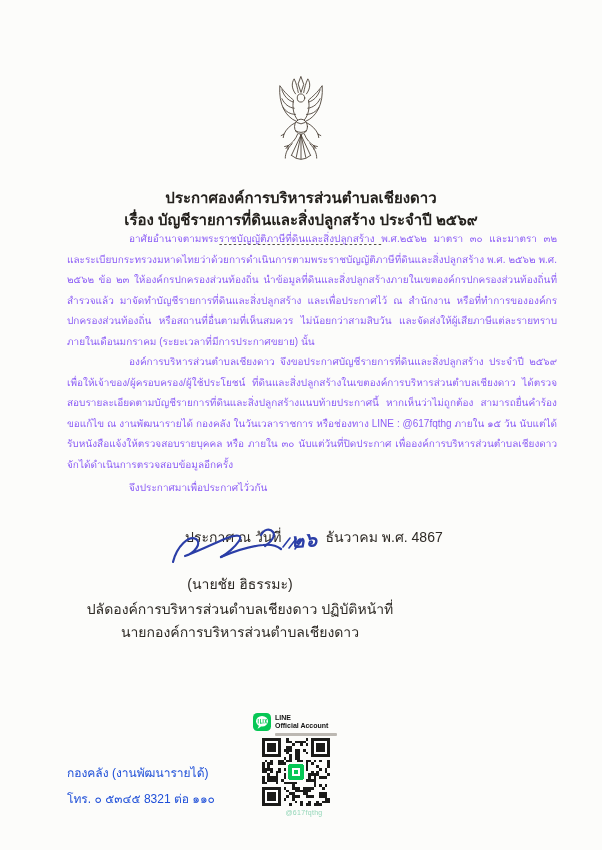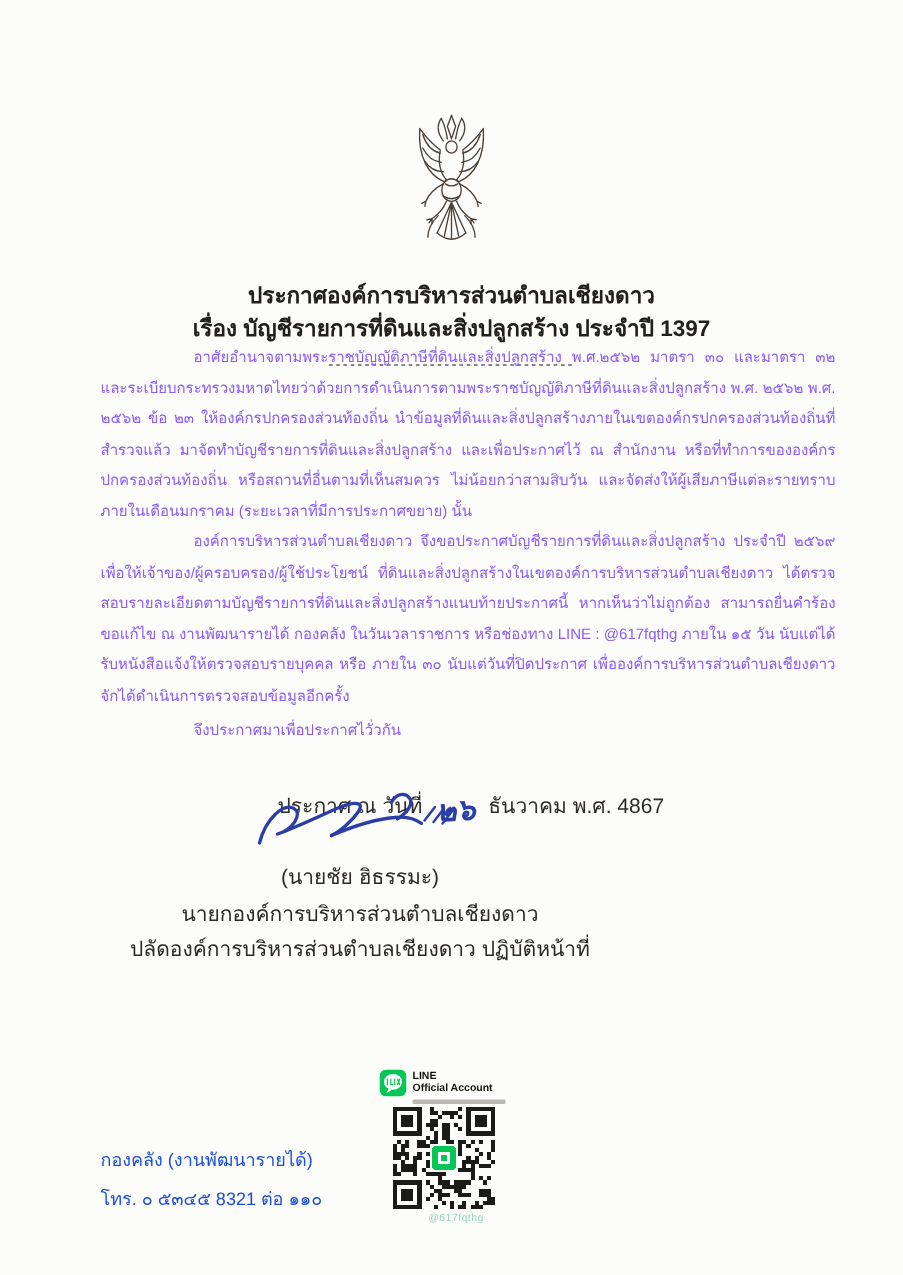--- a/index.html
+++ b/index.html
@@ -78,21 +78,21 @@
       <path d="M55 87 C52 95 47 100 41 104 M41 104 l-5 1 M41 104 l-3 4 M41 104 l0 5"></path>
       <path d="M65 87 C68 95 73 100 79 104 M79 104 l5 1 M79 104 l3 4 M79 104 l0 5"></path>
       <path d="M60 88 L46 118 M60 88 L53 121 M60 88 L60 123 M60 88 L67 121 M60 88 L74 118"></path>
       <path d="M46 118 Q60 130 74 118"></path>
       <path d="M47 101 C40 108 37 115 37 122 M73 101 C80 108 83 115 83 122"></path>
     </svg>
   </div>
 
   <div class="title-block">
     <div class="title-line">ประกาศองค์การบริหารส่วนตำบลเชียงดาว</div>
-    <div class="title-line">เรื่อง บัญชีรายการที่ดินและสิ่งปลูกสร้าง ประจำปี 1397</div>
+    <div class="title-line">เรื่อง บัญชีรายการที่ดินและสิ่งปลูกสร้าง ประจำปี ๒๕๖๙</div>
     <div class="divider">----------------------------------</div>
   </div>
 
   <div class="bodytext">
     <p>อาศัยอำนาจตามพระราชบัญญัติภาษีที่ดินและสิ่งปลูกสร้าง พ.ศ.๒๕๖๒ มาตรา ๓๐ และมาตรา ๓๒ และระเบียบกระทรวงมหาดไทยว่าด้วยการดำเนินการตามพระราชบัญญัติภาษีที่ดินและสิ่งปลูกสร้าง พ.ศ. ๒๕๖๒ พ.ศ. ๒๕๖๒ ข้อ ๒๓ ให้องค์กรปกครองส่วนท้องถิ่น นำข้อมูลที่ดินและสิ่งปลูกสร้างภายในเขตองค์กรปกครองส่วนท้องถิ่นที่สำรวจแล้ว มาจัดทำบัญชีรายการที่ดินและสิ่งปลูกสร้าง และเพื่อประกาศไว้ ณ สำนักงาน หรือที่ทำการขององค์กรปกครองส่วนท้องถิ่น หรือสถานที่อื่นตามที่เห็นสมควร ไม่น้อยกว่าสามสิบวัน และจัดส่งให้ผู้เสียภาษีแต่ละรายทราบภายในเดือนมกราคม (ระยะเวลาที่มีการประกาศขยาย) นั้น</p>
     <p>องค์การบริหารส่วนตำบลเชียงดาว จึงขอประกาศบัญชีรายการที่ดินและสิ่งปลูกสร้าง ประจำปี ๒๕๖๙ เพื่อให้เจ้าของ/ผู้ครอบครอง/ผู้ใช้ประโยชน์ ที่ดินและสิ่งปลูกสร้างในเขตองค์การบริหารส่วนตำบลเชียงดาว ได้ตรวจสอบรายละเอียดตามบัญชีรายการที่ดินและสิ่งปลูกสร้างแนบท้ายประกาศนี้ หากเห็นว่าไม่ถูกต้อง สามารถยื่นคำร้องขอแก้ไข ณ งานพัฒนารายได้ กองคลัง ในวันเวลาราชการ หรือช่องทาง LINE : @617fqthg ภายใน ๑๕ วัน นับแต่ได้รับหนังสือแจ้งให้ตรวจสอบรายบุคคล หรือ ภายใน ๓๐ นับแต่วันที่ปิดประกาศ เพื่อองค์การบริหารส่วนตำบลเชียงดาวจักได้ดำเนินการตรวจสอบข้อมูลอีกครั้ง</p>
     <p class="closing">จึงประกาศมาเพื่อประกาศไวั่วกัน</p>
   </div>
 
   <div class="dateline">
@@ -103,22 +103,22 @@
 
   <div class="sigblock">
     <svg width="150" height="48" viewBox="0 0 150 48" fill="none" stroke-width="2.2" stroke-linecap="round" stroke-linejoin="round">
       <path stroke="#2b3ea7" d="M8 38 C12 22 24 11 31 15 C37 19 30 29 20 32 C34 27 50 19 62 14 C72 10 78 11 74 17 C70 23 62 30 56 33"></path>
       <path stroke="#2b3ea7" d="M56 33 C70 27 86 22 98 21 C106 20 112 22 116 25"></path>
       <path stroke="#2b3ea7" d="M96 11 C99 5 105 4 108 8 C111 12 106 18 100 22"></path>
       <path stroke="#2b3ea7" stroke-width="1.6" d="M118 23 l7 -9 M124 24 l7 -9 M130 25 l7 -9"></path>
     </svg>
     <div class="sig-name">(นายชัย  ฮิธรรมะ)</div>
     <div class="sig-pos-wrap">
+      <div class="sig-pos">ปลัดองค์การบริหารส่วนตำบลเชียงดาว ปฏิบัติหน้าที่</div>
       <div class="sig-pos">นายกองค์การบริหารส่วนตำบลเชียงดาว</div>
-      <div class="sig-pos">ปลัดองค์การบริหารส่วนตำบลเชียงดาว ปฏิบัติหน้าที่</div>
     </div>
   </div>
 
   <div class="lineblock">
     <div class="line-badge">
       <svg class="line-badge-icon" viewBox="0 0 24 24">
         <rect x="0" y="0" width="24" height="24" rx="6" fill="#06c755"></rect>
         <ellipse cx="12" cy="11" rx="8" ry="7" fill="#ffffff"></ellipse>
         <path d="M8 17 l-2 4 5 -3 Z" fill="#ffffff"></path>
         <path d="M7 8.5 v5 M10 8.5 v5 M10 13.5 h2 M13.5 8.5 v5 M16 8.5 l2 5 M18 8.5 l-2 5" stroke="#06c755" stroke-width="1.1" fill="none" stroke-linecap="round"></path>

